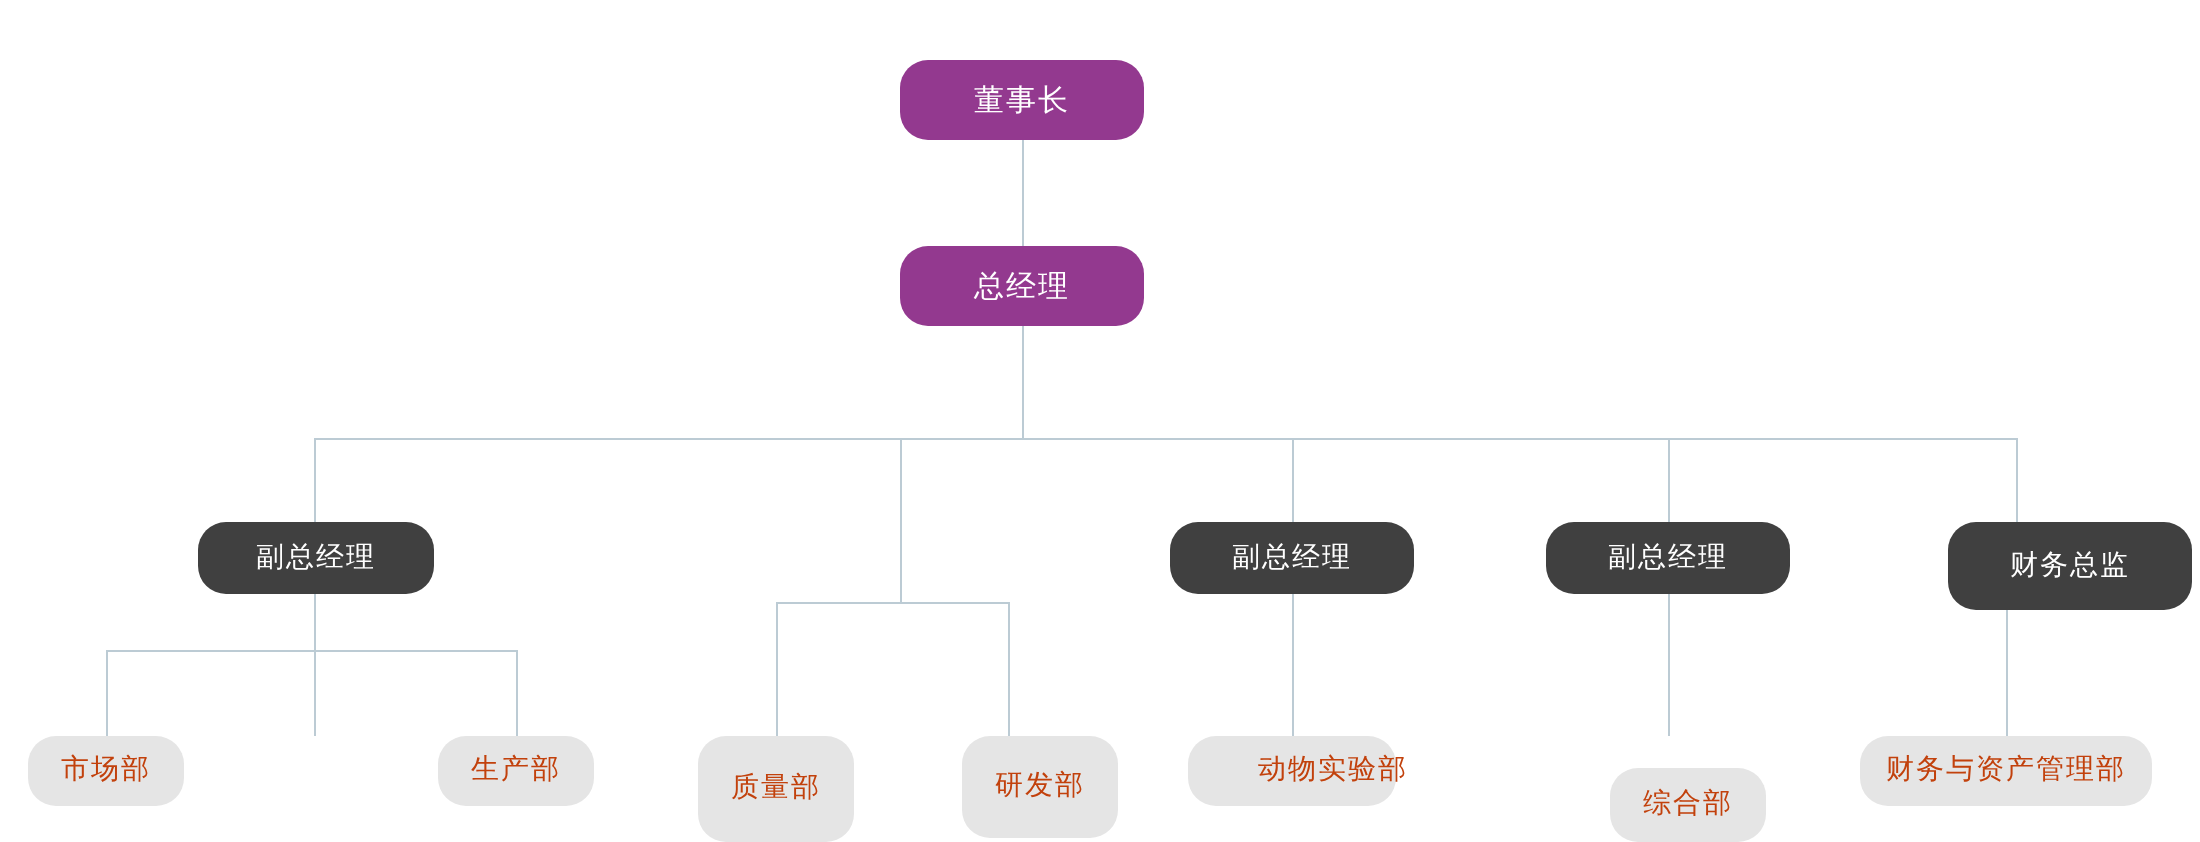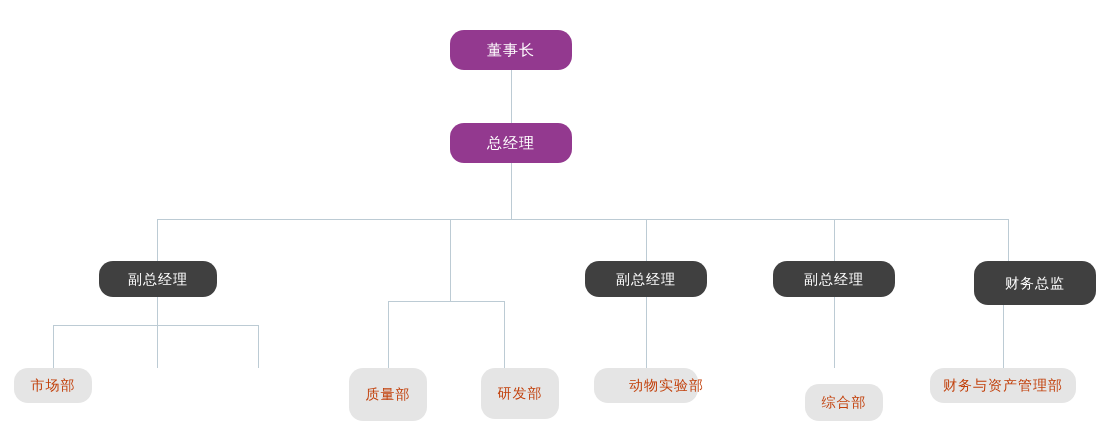--- a/index.html
+++ b/index.html
@@ -114,20 +114,23 @@
 
   <div class="node node-mgr" style="left:974px; top:261px; width:122px; height:44px;">
     <span>财务总监</span>
   </div>
 
   <div class="node node-dept" style="left:14px; top:368px; width:78px; height:35px;">
     <span>市场部</span>
   </div>
 
 
+  <div class="node node-dept" style="left:219px; top:368px; width:78px; height:35px;">
+    <span>生产部</span>
+  </div>
 
   <div class="node node-dept" style="left:349px; top:368px; width:78px; height:53px;">
     <span>质量部</span>
   </div>
 
   <div class="node node-dept" style="left:481px; top:368px; width:78px; height:51px;">
     <span>研发部</span>
   </div>
 
   <div class="node node-dept" style="left:594px; top:368px; width:104px; height:35px;padding-left:41px;">

